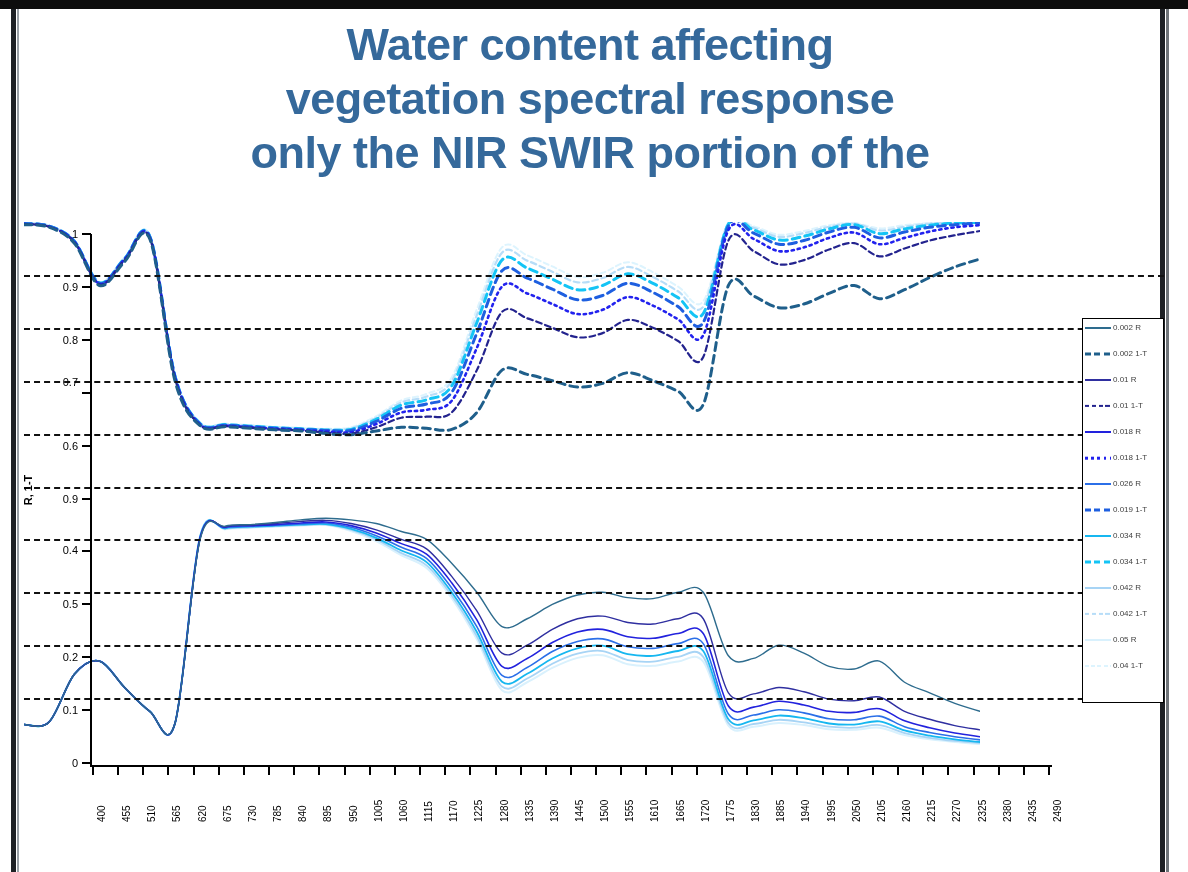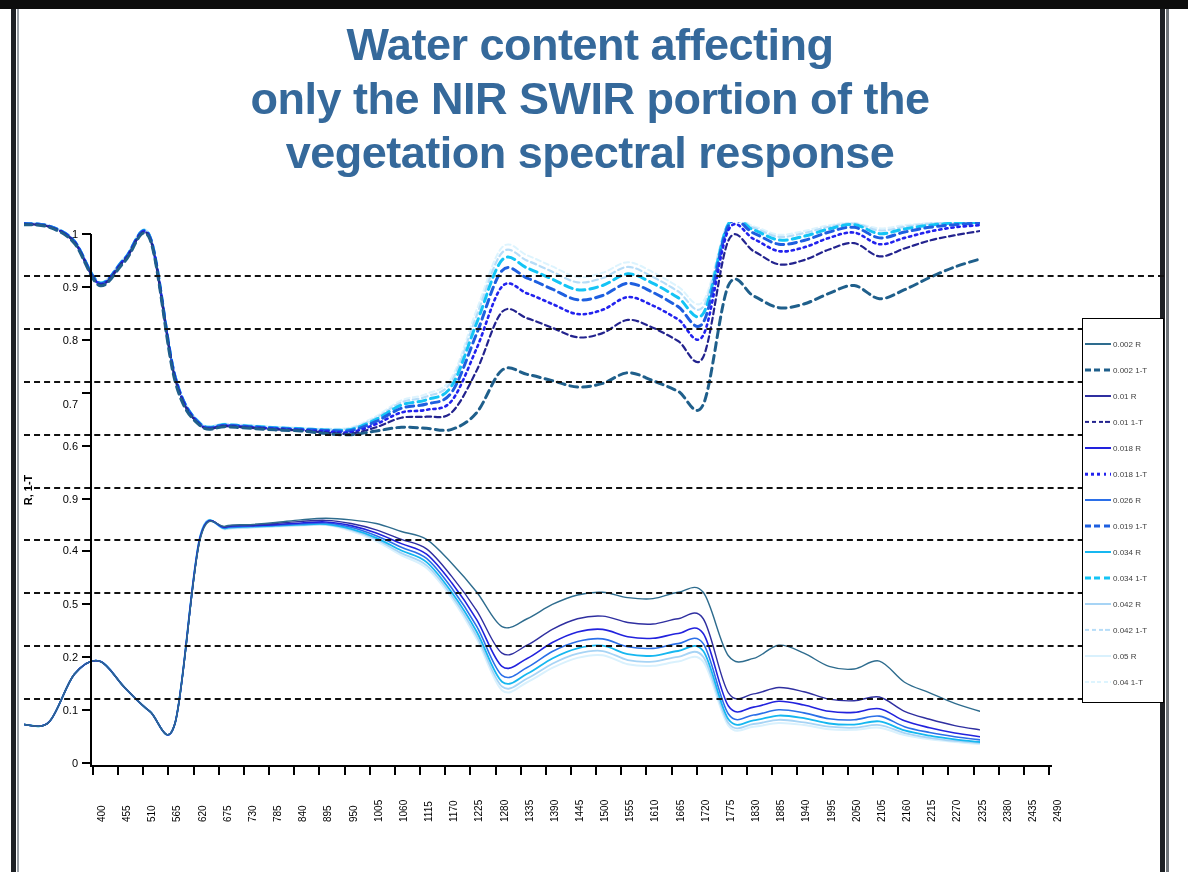--- a/index.html
+++ b/index.html
@@ -42,42 +42,42 @@
   #xaxis{position:absolute;left:66px;top:543px;width:962px;height:2px;background:#000;}
   .xtick{position:absolute;top:545px;width:2px;height:8px;background:#000;}
   .xlab{position:absolute;top:556px;font-size:10px;color:#000;white-space:nowrap;
         transform-origin:left top;transform:rotate(-90deg);text-align:right;}
   #xtitle{position:absolute;left:0;top:600px;width:1094px;text-align:center;
           font-size:11px;font-weight:bold;color:#000;}
 
   
   #legend{position:absolute;left:1058px;top:96px;width:82px;height:385px;background:#ffffff;
           border:1px solid #000;box-sizing:border-box;padding:4px 2px 4px 2px;}
-  .legrow{display:flex;align-items:flex-end;height:26px;}
+  .legrow{display:flex;align-items:flex-start;height:26px;}
   .legswatch{width:26px;height:10px;position:relative;flex:0 0 26px;margin-right:2px;}
   .legswatch i{position:absolute;left:0;top:50%;width:26px;transform:translateY(-50%);display:block;}
   .legtext{font-size:8px;color:#3f3f3f;white-space:nowrap;font-family:"Liberation Sans",sans-serif;}
 
   svg{display:block;}
 </style>
 </head>
 <body>
 
 <div id="slide">
 
   <div id="frame-top"></div>
   <div id="frame-left"></div>
   <div id="frame-left2"></div>
   <div id="frame-right"></div>
   <div id="frame-right2"></div>
 
   <div id="title">
     <span class="tl">Water content affecting</span>
+    <span class="tl">vegetation spectral response</span>
     <span class="tl">only the NIR SWIR portion of the</span>
-    <span class="tl">vegetation spectral response</span>
   </div>
 
   <div id="chart">
 
     <div id="plot">
       <div id="gridlines">
           <div class="gridline" style="top: 52.9px;"></div>
           <div class="gridline" style="top: 105.8px;"></div>
           <div class="gridline" style="top: 158.7px;"></div>
           <div class="gridline" style="top: 211.6px;"></div>
@@ -107,21 +107,21 @@
 
     <div id="yaxis"></div>
     <div id="yticks">
         <div class="ytick" style="top: 11px;"></div>
         <div class="ylab-in" style="left: 14px; top: 12px;">1</div>
         <div class="ytick" style="top: 63.9px;"></div>
         <div class="ylab-in" style="left: 14px; top: 64.9px;">0.9</div>
         <div class="ytick" style="top: 116.8px;"></div>
         <div class="ylab-in" style="left: 14px; top: 117.8px;">0.8</div>
         <div class="ytick" style="top: 169.7px;"></div>
-        <div class="ylab-in" style="left: 14px; top: 182px;">0.7</div>
+        <div class="ylab-in" style="left: 14px; top: 160px;">0.7</div>
         <div class="ytick" style="top: 222.6px;"></div>
         <div class="ylab-in" style="left: 14px; top: 223.6px;">0.6</div>
         <div class="ytick" style="top: 275.5px;"></div>
         <div class="ylab-in" style="left: 14px; top: 276.5px;">0.9</div>
         <div class="ytick" style="top: 328.4px;"></div>
         <div class="ylab-in" style="left: 14px; top: 328px;">0.4</div>
         <div class="ytick" style="top: 381.3px;"></div>
         <div class="ylab-in" style="left: 14px; top: 382.3px;">0.5</div>
         <div class="ytick" style="top: 434.2px;"></div>
         <div class="ylab-in" style="left: 14px; top: 435.2px;">0.2</div>

